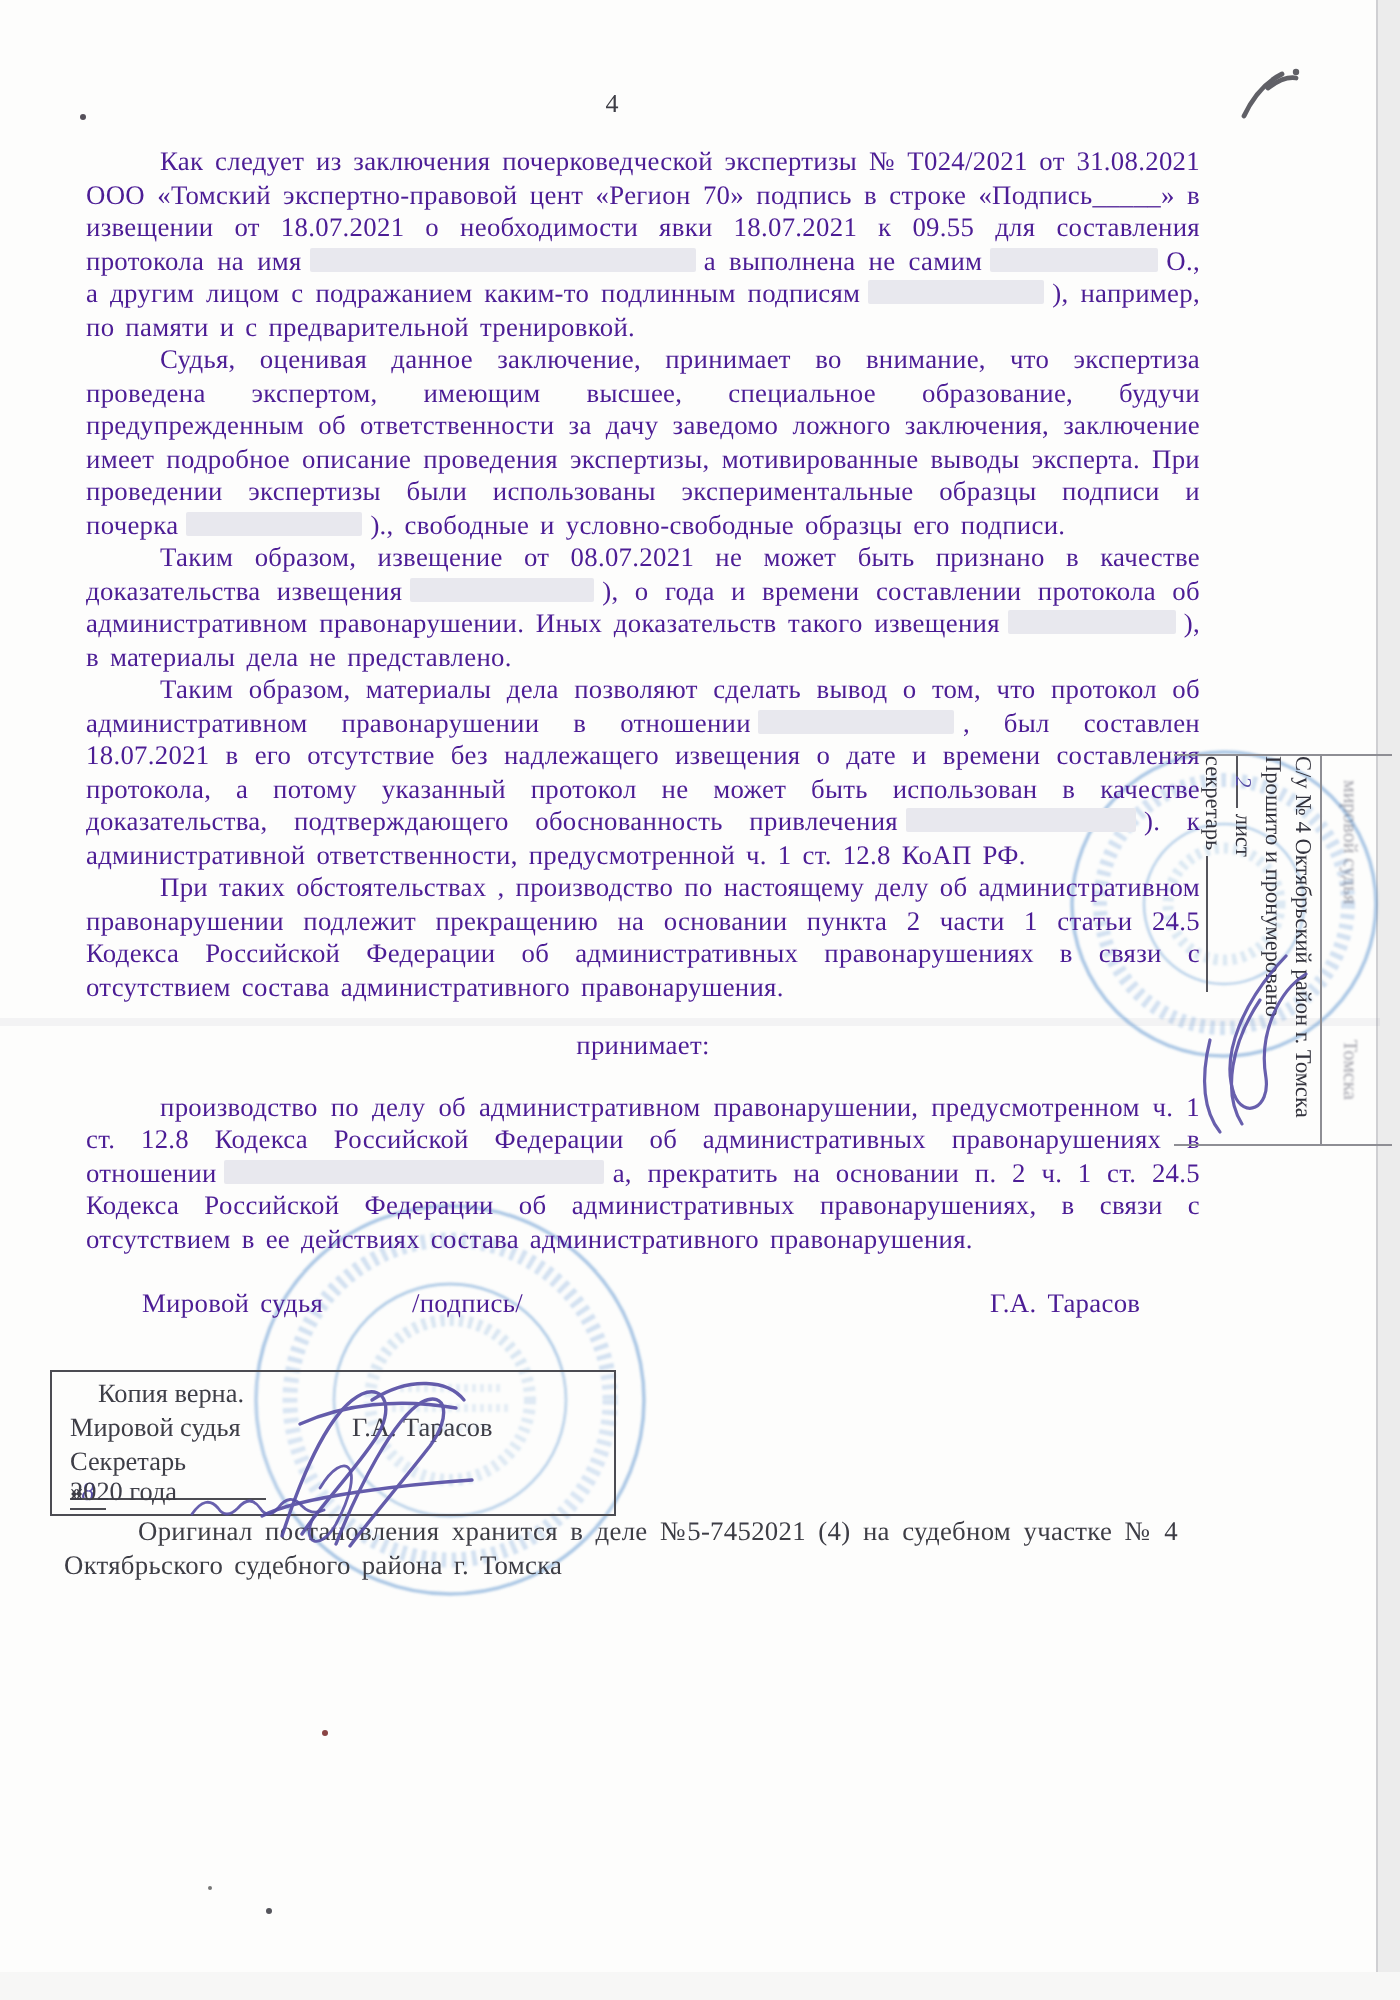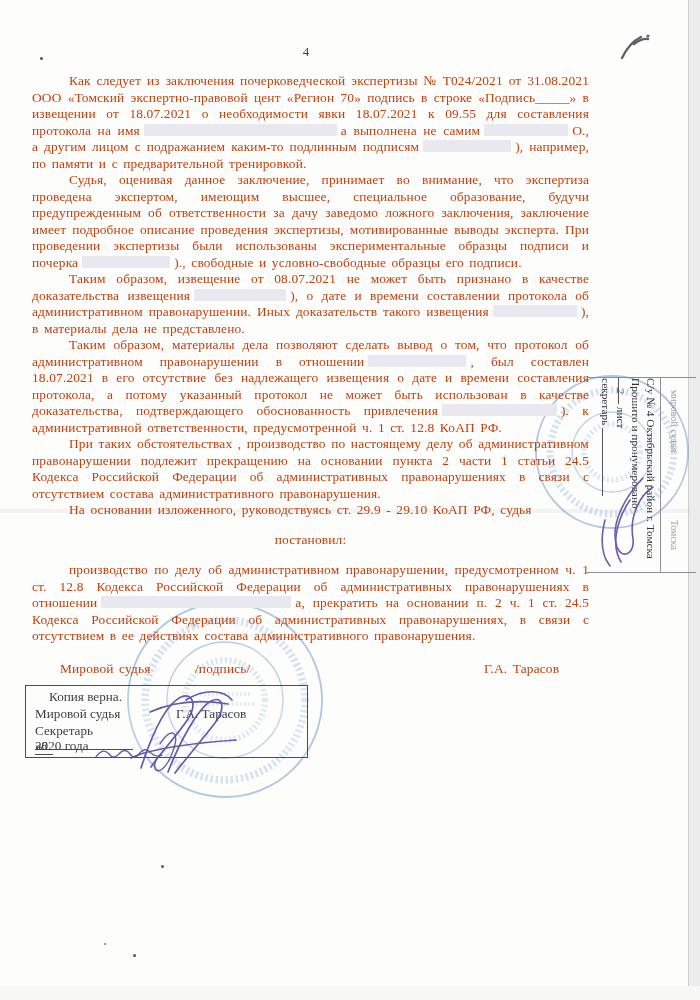--- a/index.html
+++ b/index.html
@@ -7,23 +7,23 @@
           font-family:"Liberation Serif", serif;color:#3d3d45;}
   
   .scan-edge{position:absolute;right:0;top:0;width:11px;height:100%;
              background:#ececec;border-left:1px solid #cfcfd2;}
   .scan-bottom{position:absolute;left:0;bottom:0;width:700px;height:14px;background:#f7f7f6;}
   .streak{position:absolute;left:0;top:509px;width:690px;height:4px;background:rgba(120,120,135,.07);}
   .speck{position:absolute;border-radius:50%;}
   
   .pagenum{position:absolute;left:296px;top:44px;width:20px;text-align:center;font-size:13px;}
   
-  .textcol{position:absolute;left:32px;top:73px;width:557px;
+  .textcol{position:absolute;left:43px;top:73px;width:557px;
            font-size:13.4px;line-height:16.5px;text-align:justify;
-           letter-spacing:.15px;word-spacing:2px;color:#c2410c;}
+           letter-spacing:.15px;word-spacing:2px;color:#4c1d95;}
   .textcol p{margin:0;text-indent:37px;}
   .redact{display:inline-block;height:12px;background:#e8e8ee;vertical-align:-1px;
           margin:0 4px;border-radius:1px;}
   .r-193{width:193px}.r-84{width:84px}.r-88{width:88px}.r-92{width:92px}
   .r-98{width:98px}.r-115{width:115px}.r-190{width:190px}
   .resolution{text-align:center;text-indent:0 !important;margin:13px 0 14px 0 !important;}
   .sig-row{position:relative;height:22px;margin-top:16px;}
   .sig-row span{position:absolute;top:0;}
   .sig-role{left:28px;} .sig-mark{left:163px;} .sig-name{left:452px;}
   
@@ -90,25 +90,24 @@
       <circle cx="612" cy="452" r="76" stroke-width="1.8" opacity="0.5"></circle>
       <circle cx="612" cy="452" r="62" stroke-width="7" opacity="0.26" stroke-dasharray="2.4 2.7"></circle>
       <circle cx="612" cy="452" r="40" stroke-width="1.3" opacity="0.4"></circle>
       <circle cx="612" cy="452" r="28" stroke-width="5.5" opacity="0.2" stroke-dasharray="2.2 2.5"></circle>
     </g>
   </svg>
 
   <div class="textcol">
     <p><span>Как следует из заключения почерковедческой экспертизы № Т024/2021 от 31.08.2021 ООО «Томский экспертно-правовой цент «Регион 70» подпись в строке «Подпись_____» в извещении от 18.07.2021 о необходимости явки 18.07.2021 к 09.55 для составления протокола на имя</span><span class="redact r-193"></span><span>а выполнена не самим</span><span class="redact r-84"></span><span>О., а другим лицом с подражанием каким-то подлинным подписям</span><span class="redact r-88"></span><span>), например, по памяти и с предварительной тренировкой.</span></p>
     <p><span>Судья, оценивая данное заключение, принимает во внимание, что экспертиза проведена экспертом, имеющим высшее, специальное образование, будучи предупрежденным об ответственности  за дачу заведомо ложного заключения, заключение имеет подробное описание проведения экспертизы, мотивированные выводы эксперта. При проведении экспертизы были использованы экспериментальные образцы подписи и почерка</span><span class="redact r-88"></span><span>)., свободные и условно-свободные образцы его подписи.</span></p>
-    <p><span>Таким образом, извещение от 08.07.2021 не может быть признано в качестве доказательства извещения</span><span class="redact r-92"></span><span>), о дате и времени составлении протокола об административном правонарушении. Иных доказательств такого извещения</span><span class="redact r-84"></span><span>), в материалы дела не представлено.</span></p>
+    <p><span>Таким образом, извещение от 08.07.2021 не может быть признано в качестве доказательства извещения</span><span class="redact r-92"></span><span>), о года и времени составлении протокола об административном правонарушении. Иных доказательств такого извещения</span><span class="redact r-84"></span><span>), в материалы дела не представлено.</span></p>
     <p><span>Таким образом, материалы дела позволяют сделать вывод о том, что протокол об административном правонарушении в отношении</span><span class="redact r-98"></span><span>, был составлен 18.07.2021 в его отсутствие без надлежащего извещения о дате и времени составления протокола, а потому указанный протокол не может быть использован в качестве доказательства, подтверждающего обоснованность привлечения</span><span class="redact r-115"></span><span>). к административной ответственности, предусмотренной ч. 1 ст. 12.8 КоАП РФ.</span></p>
     <p>При таких обстоятельствах , производство по настоящему делу об административном правонарушении подлежит прекращению на основании пункта 2 части 1 статьи 24.5 Кодекса Российской Федерации об административных правонарушениях в связи с отсутствием состава административного правонарушения.</p>
-    <p>На основании изложенного, руководствуясь ст. 29.9 - 29.10 КоАП РФ, судья</p>
-    <p class="resolution">постановил:</p>
+    <p class="resolution">принимает:</p>
     <p><span>производство по делу об административном правонарушении, предусмотренном ч. 1 ст. 12.8 Кодекса Российской Федерации об административных правонарушениях в отношении</span><span class="redact r-190"></span><span>а, прекратить на основании п. 2 ч. 1 ст. 24.5 Кодекса Российской Федерации об административных правонарушениях, в связи с отсутствием в ее действиях состава административного правонарушения.</span></p>
     <div class="sig-row">
       <span class="sig-role">Мировой судья</span>
       <span class="sig-mark">/подпись/</span>
       <span class="sig-name">Г.А. Тарасов</span>
     </div>
   </div>
 
   <div class="copybox">
     <span class="cb-l1">Копия верна.</span>
@@ -117,20 +116,23 @@
     <span class="cb-l3">Секретарь</span>
     <span class="cb-date">
         <span>«</span> 
         <span class="cb-day">8</span> 
         <span>»</span> 
         <span class="cb-line"></span>
         <span>2020 года</span>
       </span>
   </div>
 
+  <div class="footerpara">
+    <p>Оригинал постановления хранится в деле №5-7452021 (4) на судебном участке № 4 Октябрьского судебного района г. Томска</p>
+  </div>
 
   <div class="label-line-h" style="left:587px;top:377px;width:109px;"></div>
   <div class="label-line-h" style="left:587px;top:572px;width:109px;"></div>
   <div class="label-line-v" style="left:660px;top:377px;height:196px;"></div>
 
   <div class="binder">
     <div class="b-row">С/у № 4 Октябрьский район г. Томска</div>
     <div class="b-row">Прошито и пронумеровано</div>
     <div class="b-row"><span class="b-underline" style="width:26px;text-align:center;"><span class="b-count">2</span></span> <span>лист</span></div>
     <div class="b-row"><span>секретарь</span> <span class="b-underline" style="width:68px;"></span></div>

